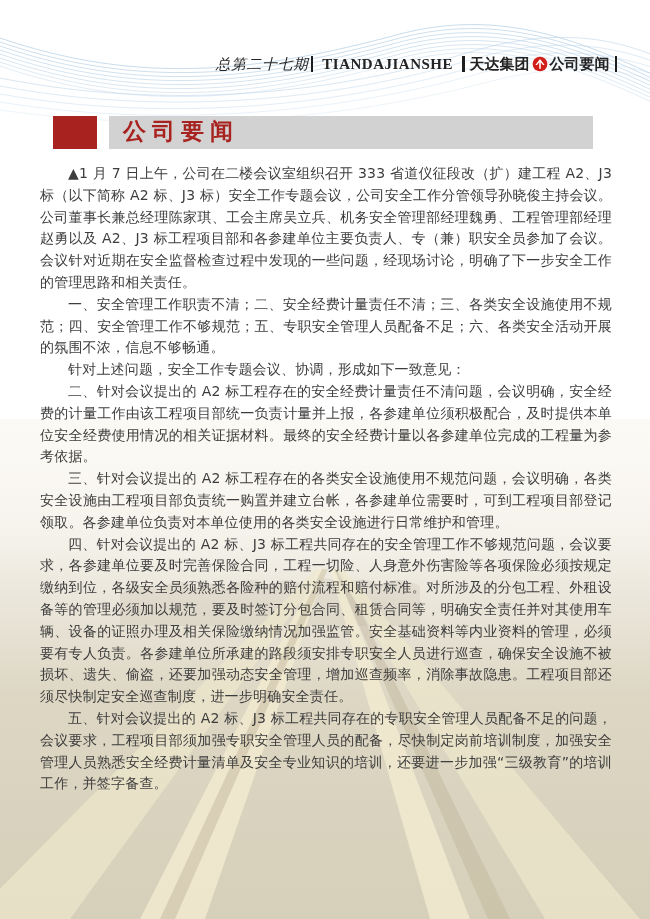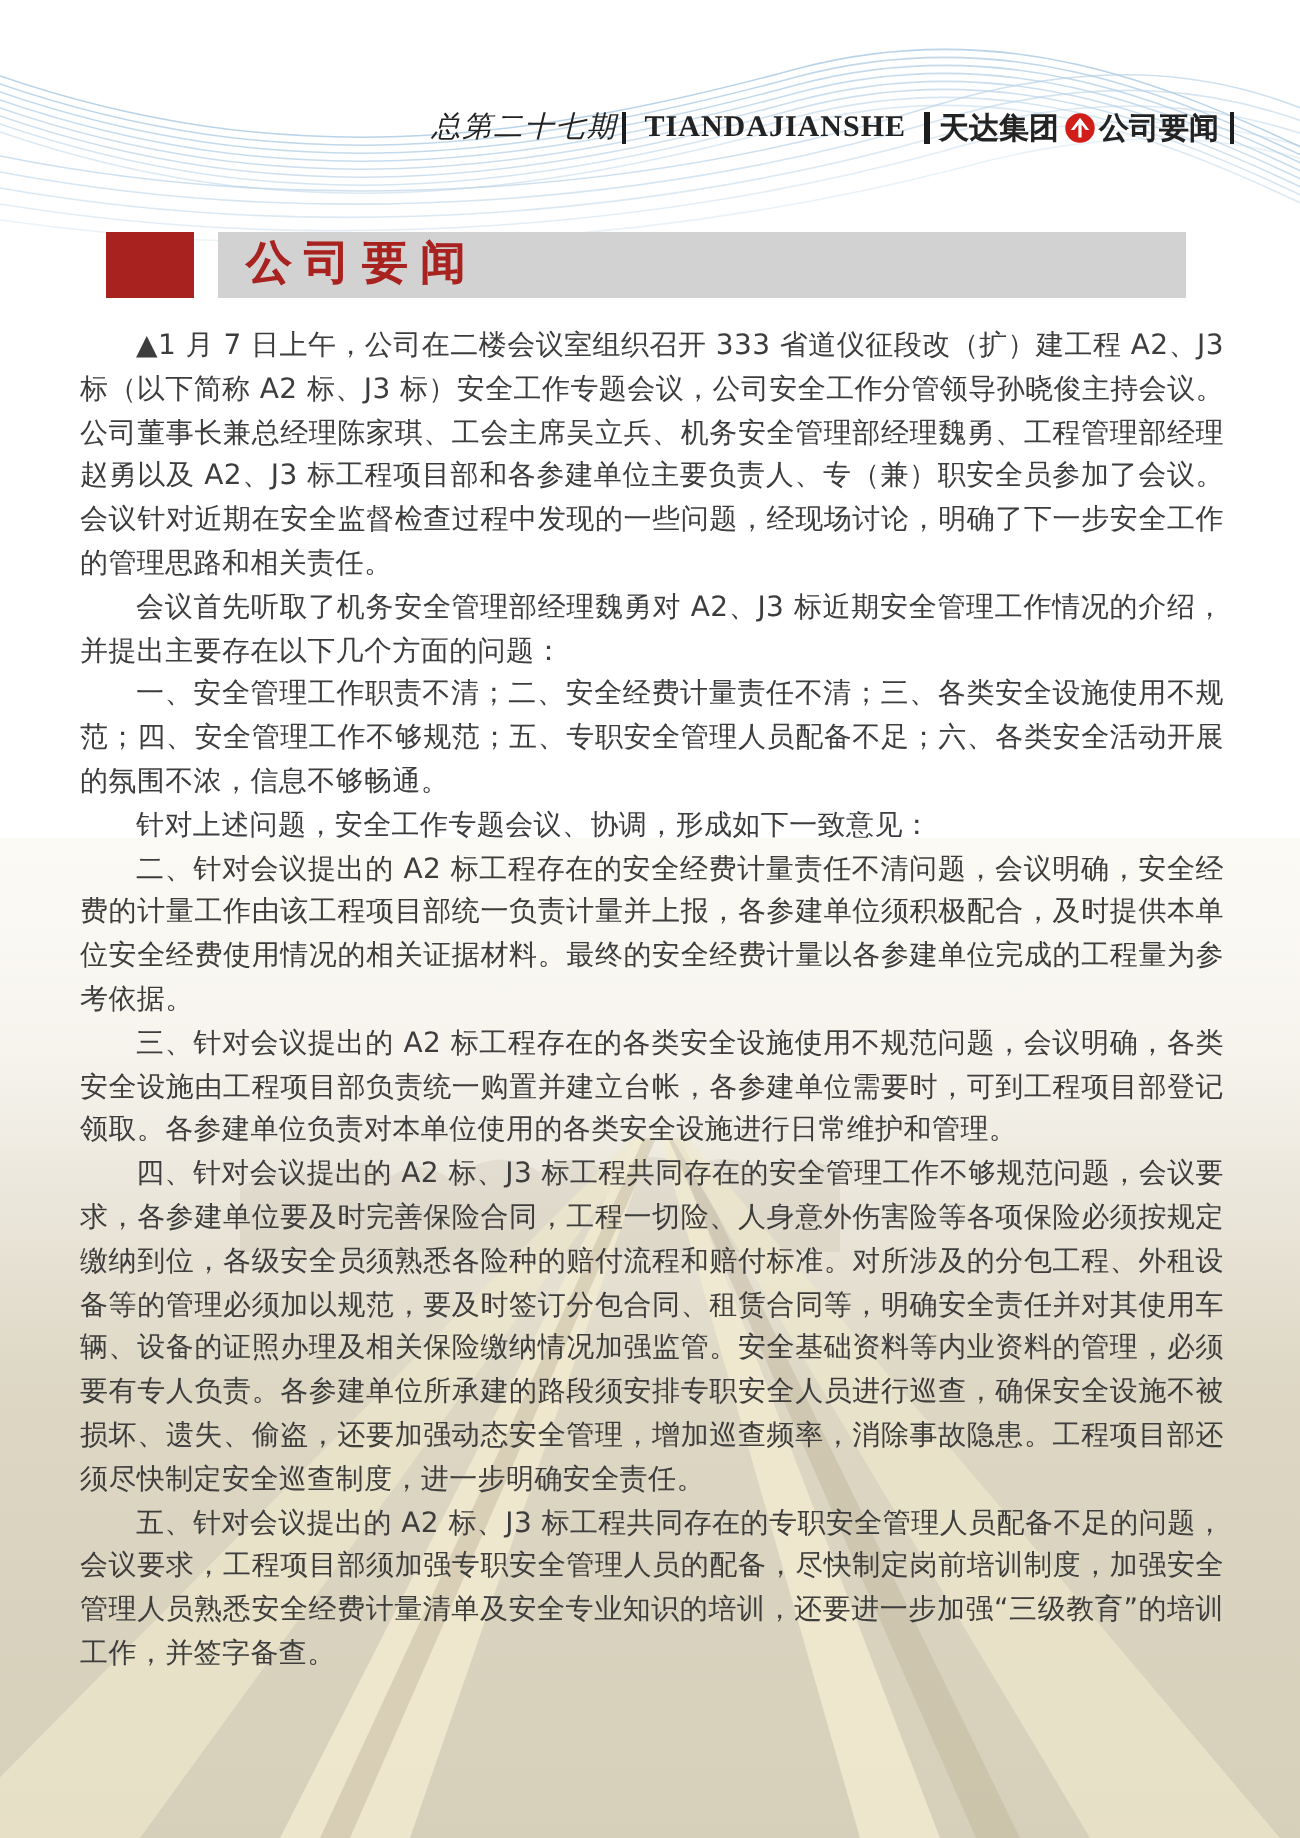--- a/index.html
+++ b/index.html
@@ -153,21 +153,20 @@
 
   <div class="title-bar">
     <div class="red-block"></div>
     <div class="gray-band">
       <span class="title-text">公司要闻</span>
     </div>
   </div>
 
   <div class="content">
     <p>▲1 月 7 日上午，公司在二楼会议室组织召开 333 省道仪征段改（扩）建工程 A2、J3 标（以下简称 A2 标、J3 标）安全工作专题会议，公司安全工作分管领导孙晓俊主持会议。公司董事长兼总经理陈家琪、工会主席吴立兵、机务安全管理部经理魏勇、工程管理部经理赵勇以及 A2、J3 标工程项目部和各参建单位主要负责人、专（兼）职安全员参加了会议。会议针对近期在安全监督检查过程中发现的一些问题，经现场讨论，明确了下一步安全工作的管理思路和相关责任。</p>
-    <p>会议首先听取了机务安全管理部经理魏勇对 A2、J3 标近期安全管理工作情况的介绍，并提出主要存在以下几个方面的问题：</p>
     <p>一、安全管理工作职责不清；二、安全经费计量责任不清；三、各类安全设施使用不规范；四、安全管理工作不够规范；五、专职安全管理人员配备不足；六、各类安全活动开展的氛围不浓，信息不够畅通。</p>
     <p>针对上述问题，安全工作专题会议、协调，形成如下一致意见：</p>
     <p>二、针对会议提出的 A2 标工程存在的安全经费计量责任不清问题，会议明确，安全经费的计量工作由该工程项目部统一负责计量并上报，各参建单位须积极配合，及时提供本单位安全经费使用情况的相关证据材料。最终的安全经费计量以各参建单位完成的工程量为参考依据。</p>
     <p>三、针对会议提出的 A2 标工程存在的各类安全设施使用不规范问题，会议明确，各类安全设施由工程项目部负责统一购置并建立台帐，各参建单位需要时，可到工程项目部登记领取。各参建单位负责对本单位使用的各类安全设施进行日常维护和管理。</p>
     <p>四、针对会议提出的 A2 标、J3 标工程共同存在的安全管理工作不够规范问题，会议要求，各参建单位要及时完善保险合同，工程一切险、人身意外伤害险等各项保险必须按规定缴纳到位，各级安全员须熟悉各险种的赔付流程和赔付标准。对所涉及的分包工程、外租设备等的管理必须加以规范，要及时签订分包合同、租赁合同等，明确安全责任并对其使用车辆、设备的证照办理及相关保险缴纳情况加强监管。安全基础资料等内业资料的管理，必须要有专人负责。各参建单位所承建的路段须安排专职安全人员进行巡查，确保安全设施不被损坏、遗失、偷盗，还要加强动态安全管理，增加巡查频率，消除事故隐患。工程项目部还须尽快制定安全巡查制度，进一步明确安全责任。</p>
     <p>五、针对会议提出的 A2 标、J3 标工程共同存在的专职安全管理人员配备不足的问题，会议要求，工程项目部须加强专职安全管理人员的配备，尽快制定岗前培训制度，加强安全管理人员熟悉安全经费计量清单及安全专业知识的培训，还要进一步加强“三级教育”的培训工作，并签字备查。</p>
   </div>
 
 </div>
 

